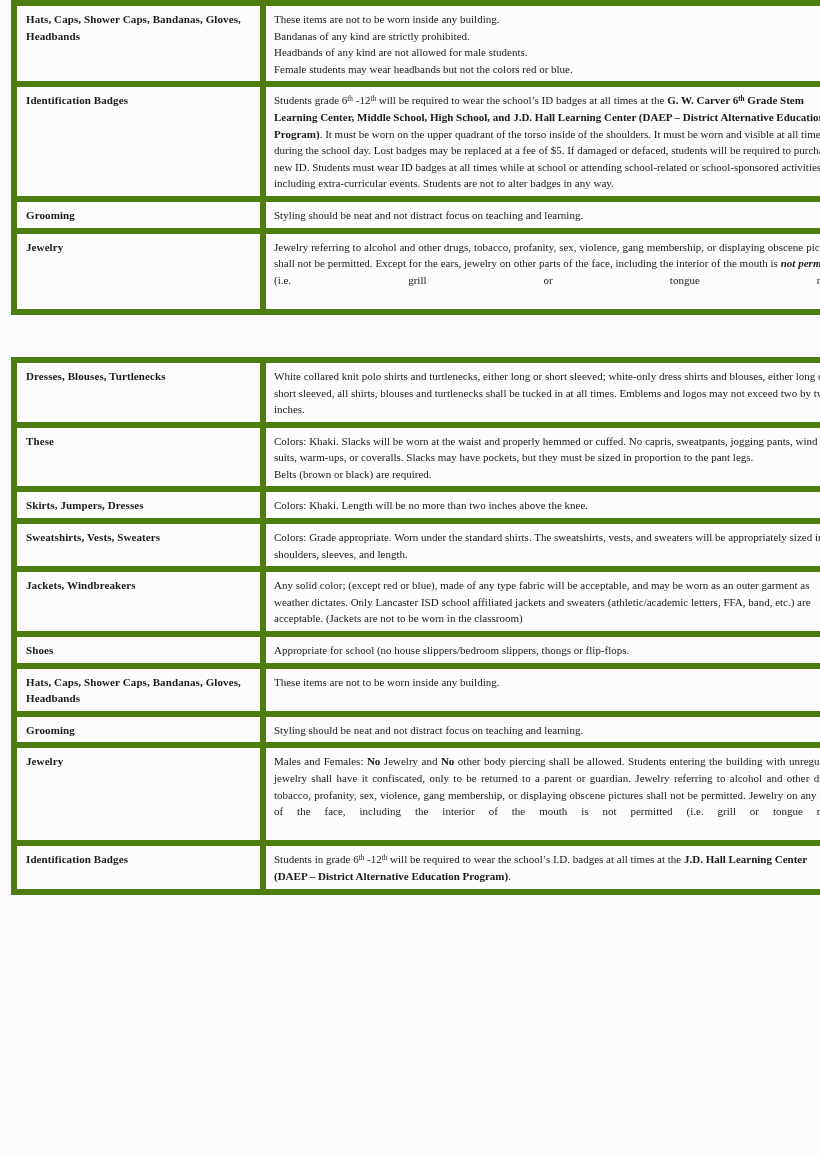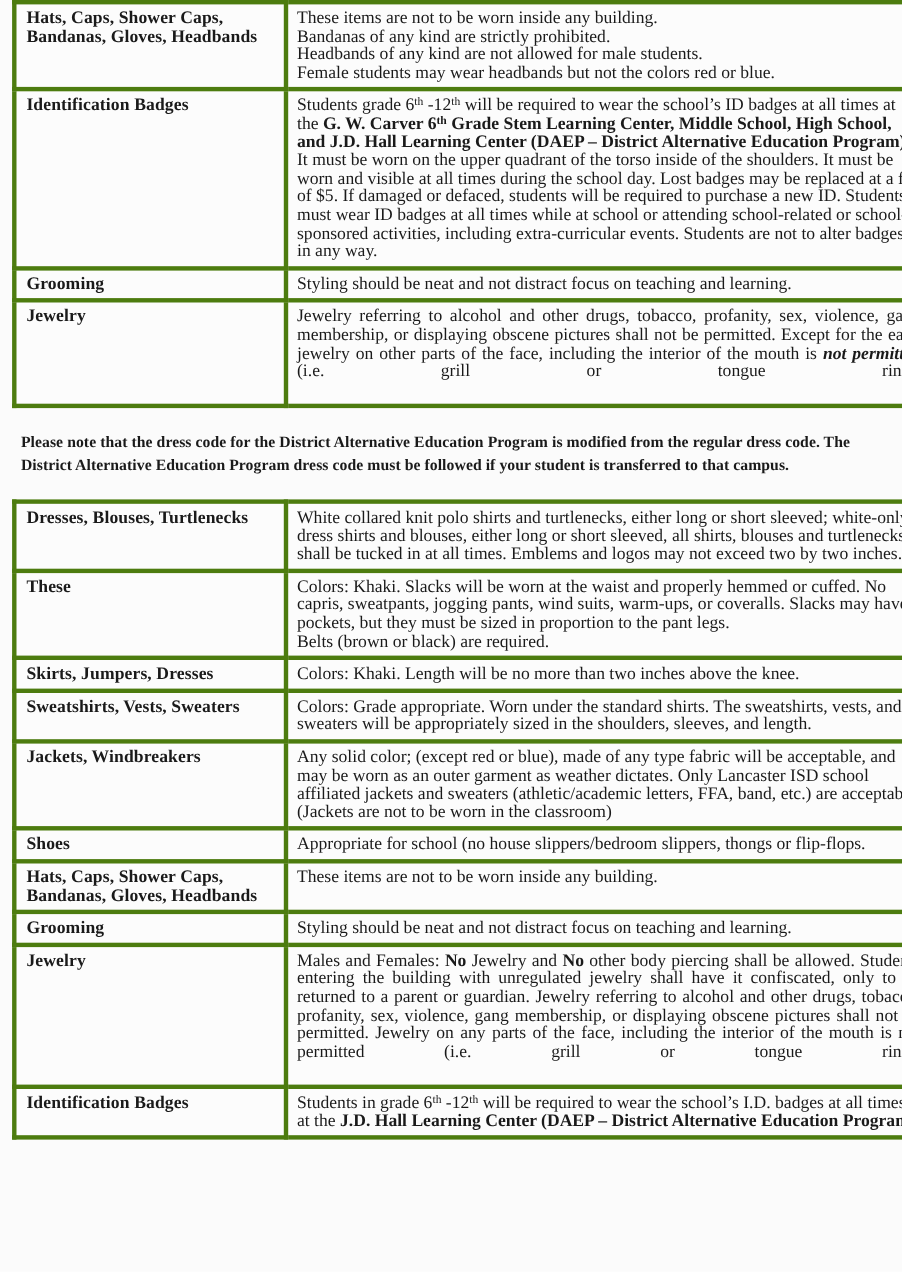--- a/index.html
+++ b/index.html
@@ -30,24 +30,24 @@
     width: 798px;
   }
 
   table.policy {
     width: 798px;
     border-collapse: collapse;
     table-layout: fixed;
     background: #fcfcfc;
   }
   table.policy td {
-    border: 4px solid #4d7c0f;
+    border: 6px solid #4d7c0f;
     vertical-align: top;
     padding: 5px 5px 4px 6px;
-    font-size: 16px;
+    font-size: 11px;
     line-height: 16.6px;
   }
   table.policy td.cat {
     width: 229px;
     font-weight: bold;
     padding-left: 9px;
     letter-spacing: 0.1px;
   }
   table.policy td.desc {
     width: 567px;
@@ -119,21 +119,20 @@
           <td class="cat">Jewelry</td>
           <td class="desc">
               <div class="just">Jewelry referring to alcohol and other drugs, tobacco, profanity, sex, violence, gang membership, or displaying obscene pictures shall not be permitted. Except for the ears, jewelry on other parts of the face, including the interior of the mouth is <span class="bi-u">not permitted</span> (i.e. grill or tongue ring).</div>
             </td>
         </tr>
       </tbody>
     </table>
 
     <div class="spacer-a"></div>
 
-    <div class="note">Please note that the dress code for the District Alternative Education Program is modified from the regular dress code. The District Alternative Education Program dress code must be followed if your student is transferred to that campus.</div>
 
     <div class="spacer-b"></div>
 
 
     <table class="policy">
       <tbody>
         <tr>
           <td class="cat">Dresses, Blouses, Turtlenecks</td>
           <td class="desc">
               <div class="tight-line">White collared knit polo shirts and turtlenecks, either long or short sleeved; white-only dress shirts and blouses, either long or short sleeved, all shirts, blouses and turtlenecks shall be tucked in at all times. Emblems and logos may not exceed two by two inches.</div>

